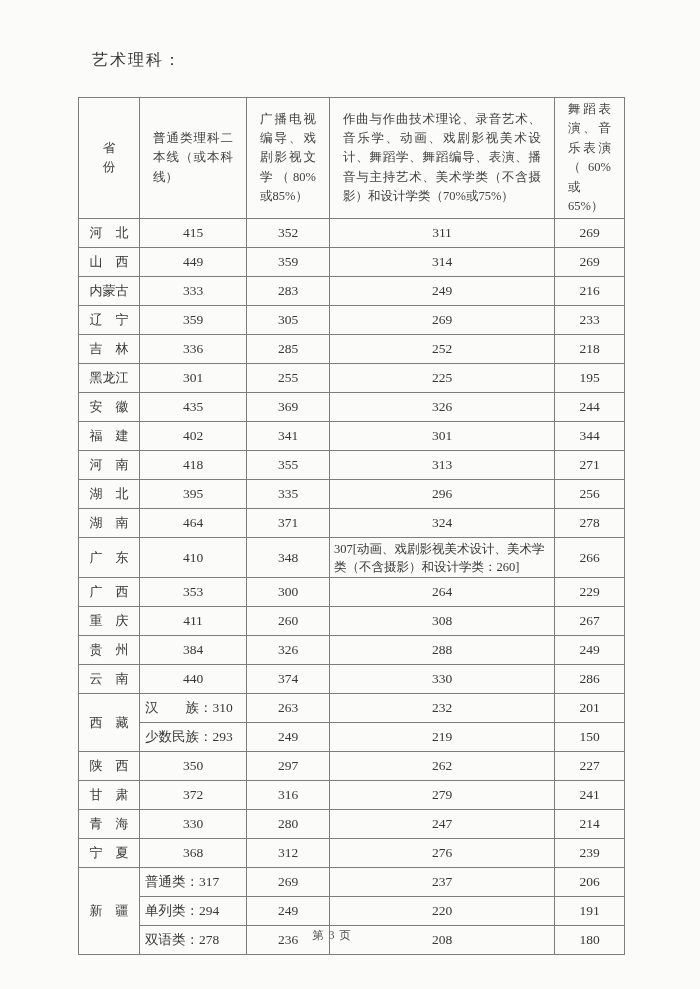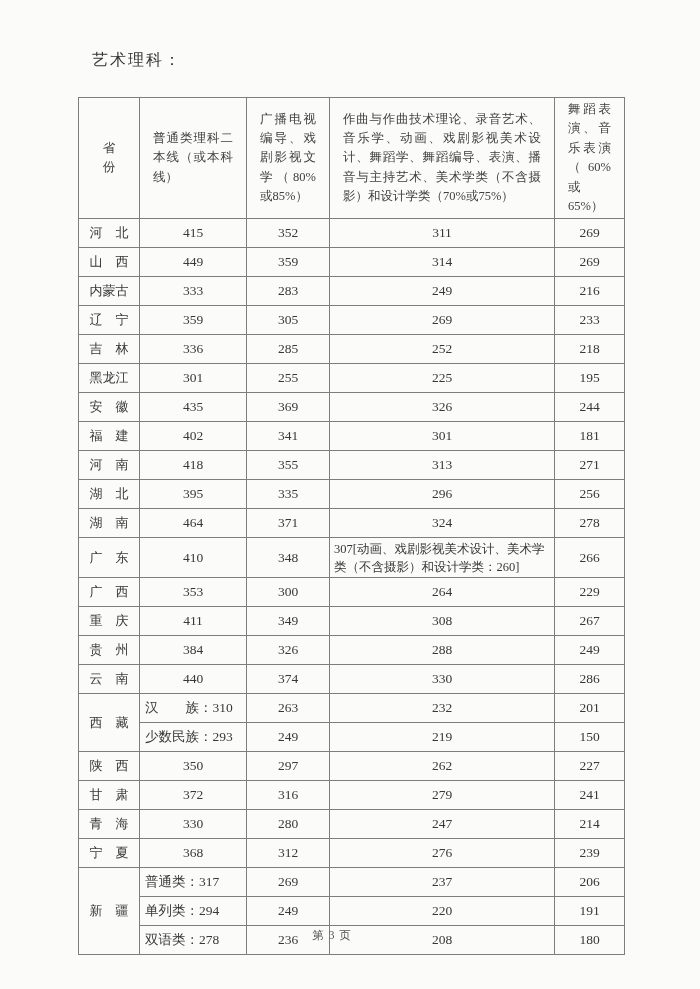--- a/index.html
+++ b/index.html
@@ -160,21 +160,21 @@
         <td>435</td>
         <td>369</td>
         <td>326</td>
         <td>244</td>
       </tr>
       <tr>
         <td class="province">福　建</td>
         <td>402</td>
         <td>341</td>
         <td>301</td>
-        <td>181</td>
+        <td>344</td>
       </tr>
       <tr>
         <td class="province">河　南</td>
         <td>418</td>
         <td>355</td>
         <td>313</td>
         <td>271</td>
       </tr>
       <tr>
         <td class="province">湖　北</td>
@@ -200,21 +200,21 @@
       <tr>
         <td class="province">广　西</td>
         <td>353</td>
         <td>300</td>
         <td>264</td>
         <td>229</td>
       </tr>
       <tr>
         <td class="province">重　庆</td>
         <td>411</td>
-        <td>349</td>
+        <td>260</td>
         <td>308</td>
         <td>267</td>
       </tr>
       <tr>
         <td class="province">贵　州</td>
         <td>384</td>
         <td>326</td>
         <td>288</td>
         <td>249</td>
       </tr>

